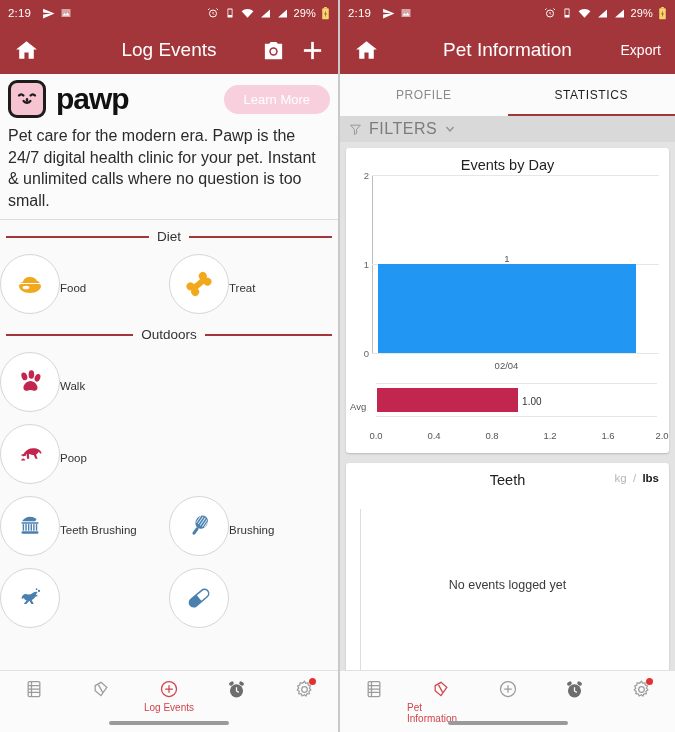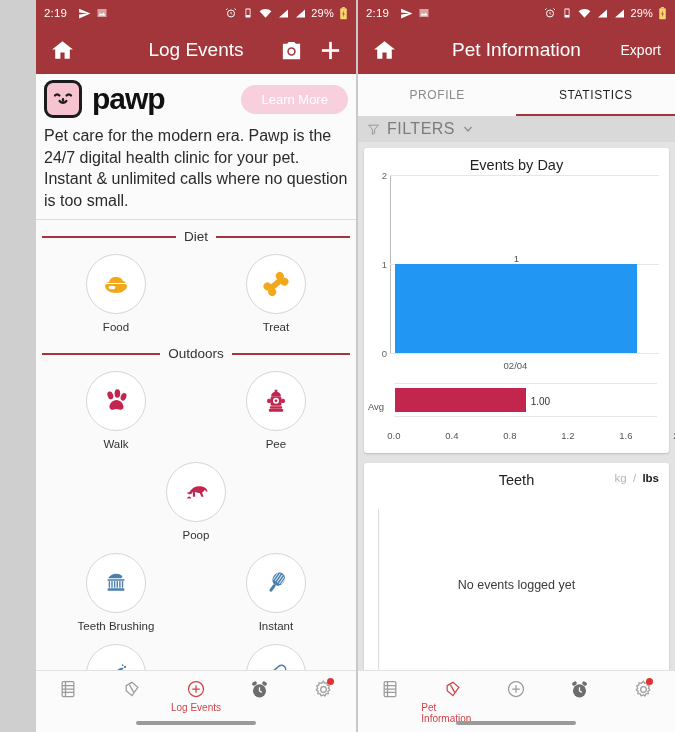--- a/index.html
+++ b/index.html
@@ -2,21 +2,21 @@
 <html><head>
 <meta charset="utf-8">
 <style>
   * { box-sizing: border-box; margin: 0; padding: 0; }
   html, body {
     width: 675px; height: 732px;
     background: #cfcfcf;
     font-family: "Liberation Sans", sans-serif;
     overflow: hidden;
   }
-  .stage { position: relative; width: 675px; height: 732px; display: flex; gap: 0; padding-left: 36px; }
+  .stage { position: relative; width: 675px; height: 732px; display: flex; gap: 0; }
   .phone { position: relative; width: 338px; height: 732px; background: #fafafa; overflow: hidden; }
   .phone.right { width: 337px; border-left: 2px solid #c9c9c9; }
 
   
   .statusbar {
     height: 26px; background: #a3363a; color: #fff;
     display: flex; align-items: center; padding: 0 8px;
     font-size: 11px; letter-spacing: .2px;
   }
   .sb-time { font-size: 11.5px; font-weight: 400; margin-right: 6px; }
@@ -57,21 +57,21 @@
   
   .sec {
     display: flex; align-items: center; gap: 8px;
     padding: 0 6px; margin: 9px 0 2px 0;
   }
   .sec .line { flex: 1; height: 1.5px; background: #a3363a; }
   .sec .lbl { font-size: 13.5px; color: #333; }
 
   
   .grid { display: flex; flex-wrap: wrap; }
-  .cell { width: 50%; display: flex; flex-direction: column; align-items: center; padding: 8px 0 4px; text-align: right; }
+  .cell { width: 50%; display: flex; flex-direction: row; align-items: center; padding: 8px 0 4px; text-align: right; }
   .cell.full { width: 100%; }
   .bubble {
     width: 60px; height: 60px; border-radius: 50%;
     border: 1px solid #d6d6d6; background: #fff;
     display: flex; align-items: center; justify-content: center;
   }
   .cell .cap { font-size: 11.5px; color: #333; margin-top: 7px; }
 
   
   .botnav {
@@ -287,38 +287,20 @@
           <span>
             <svg width="30" height="30" viewBox="0 0 32 32" fill="#c2254e">
               <ellipse cx="10" cy="10" rx="3" ry="4.3" transform="rotate(-18 10 10)"></ellipse>
               <ellipse cx="17.5" cy="8" rx="3" ry="4.5"></ellipse>
               <ellipse cx="24" cy="11.5" rx="2.9" ry="4.2" transform="rotate(20 24 11.5)"></ellipse>
               <path d="M16.5 15c4 0 7.5 4 7.5 7.2 0 2.4-2 3.6-4 3-1.2-.4-2.4-.6-3.5-.6s-2.3.2-3.5.6c-2 .6-4-.6-4-3 0-3.2 3.5-7.2 7.5-7.2z"></path>
             </svg>
           </span>
         </div>
         <div class="cap">Walk</div>
-      </div>
-      <div class="cell">
-        <div class="bubble">
-          <span>
-            <svg width="30" height="30" viewBox="0 0 32 32" fill="#c2254e">
-              <rect x="14.6" y="4" width="2.8" height="3"></rect>
-              <path d="M16 6c3 0 5.2 2 5.2 4.6H10.8C10.8 8 13 6 16 6z"></path>
-              <rect x="10.2" y="11" width="11.6" height="10" rx="1.6"></rect>
-              <circle cx="16" cy="15.8" r="3.2" fill="#fff"></circle>
-                <circle cx="16" cy="15.8" r="1.5"></circle>
-              <rect x="6.6" y="13.6" width="4" height="4.6" rx="1.6"></rect>
-              <rect x="21.4" y="13.6" width="4" height="4.6" rx="1.6"></rect>
-              <rect x="9.4" y="21.6" width="13.2" height="2.6" rx="1"></rect>
-              <rect x="8.2" y="24.6" width="15.6" height="2.8" rx="1.2"></rect>
-            </svg>
-          </span>
-        </div>
-        <div class="cap">Pee</div>
       </div>
       <div class="cell full">
         <div class="bubble">
           <span>
             <svg width="32" height="32" viewBox="0 0 32 32" fill="#c2254e">
               <path d="M26 12.5c-1.6-1.6-4-2.2-7-2.2-3.6 0-6 1.6-8 3.6-1 1-1.6 2.6-1.6 4.2h2.2c0-1 .4-1.8 1-2.4.2 1.8.4 3.6.4 5h2.2c0-1.6-.2-3.2-.4-4.6 1.2.5 2.6.8 4 .8h1l1.6 3.8h2.2l-1.6-4.2c1.4-.7 2.4-1.8 2.6-2.8.6.4 1.2 1 1.4 1.8h1.6c-.2-1.2-.8-2.2-1.6-3z"></path>
               <path d="M10 18.4L6.6 17l3.4-1.2z"></path>
               <path d="M7 22.4c.4-1.3 1.4-2 2.2-2 1.1 0 1.9 1 2.1 2z"></path>
             </svg>
           </span>
@@ -355,21 +337,21 @@
               <g transform="rotate(35 16 16)">
                 <ellipse cx="16" cy="11" rx="6.4" ry="7.4"></ellipse>
                 <rect x="14.4" y="18" width="3.2" height="9" rx="1.6"></rect>
                 <g stroke="#fff" stroke-width="1" opacity=".85">
                   <path d="M11.5 6.5v8M14 5.3v9.4M16.6 5v9.8M19.2 5.6v9M21.4 7v7"></path>
                 </g>
               </g>
             </svg>
           </span>
         </div>
-        <div class="cap">Instant</div>
+        <div class="cap">Brushing</div>
       </div>
       <div class="cell">
         <div class="bubble">
           <span>
             <svg width="30" height="30" viewBox="0 0 32 32" fill="#4a7fae">
               <path d="M24 9.6c-1.6-.5-3.6 0-5.4 1.3-1.8 1.3-4 1.6-6 1-1.4-.4-3 0-4.2 1.2-1.2 1.2-1.6 2.8-1 4l2.2-1.2c.4 1.4 1.6 2.4 3 2.6l-3.4 4h2.8l3.4-3.6 2 3.6h2.6l-2.2-4.4c1.6-.6 3-1.8 3.8-3.4l3-.8-2.4-1.6c.8-.8 1.4-1.8 1.8-2.7z"></path>
               <circle cx="25.6" cy="8.4" r="1.2"></circle>
                 <circle cx="23" cy="6.6" r=".9"></circle>
             </svg>
           </span>

